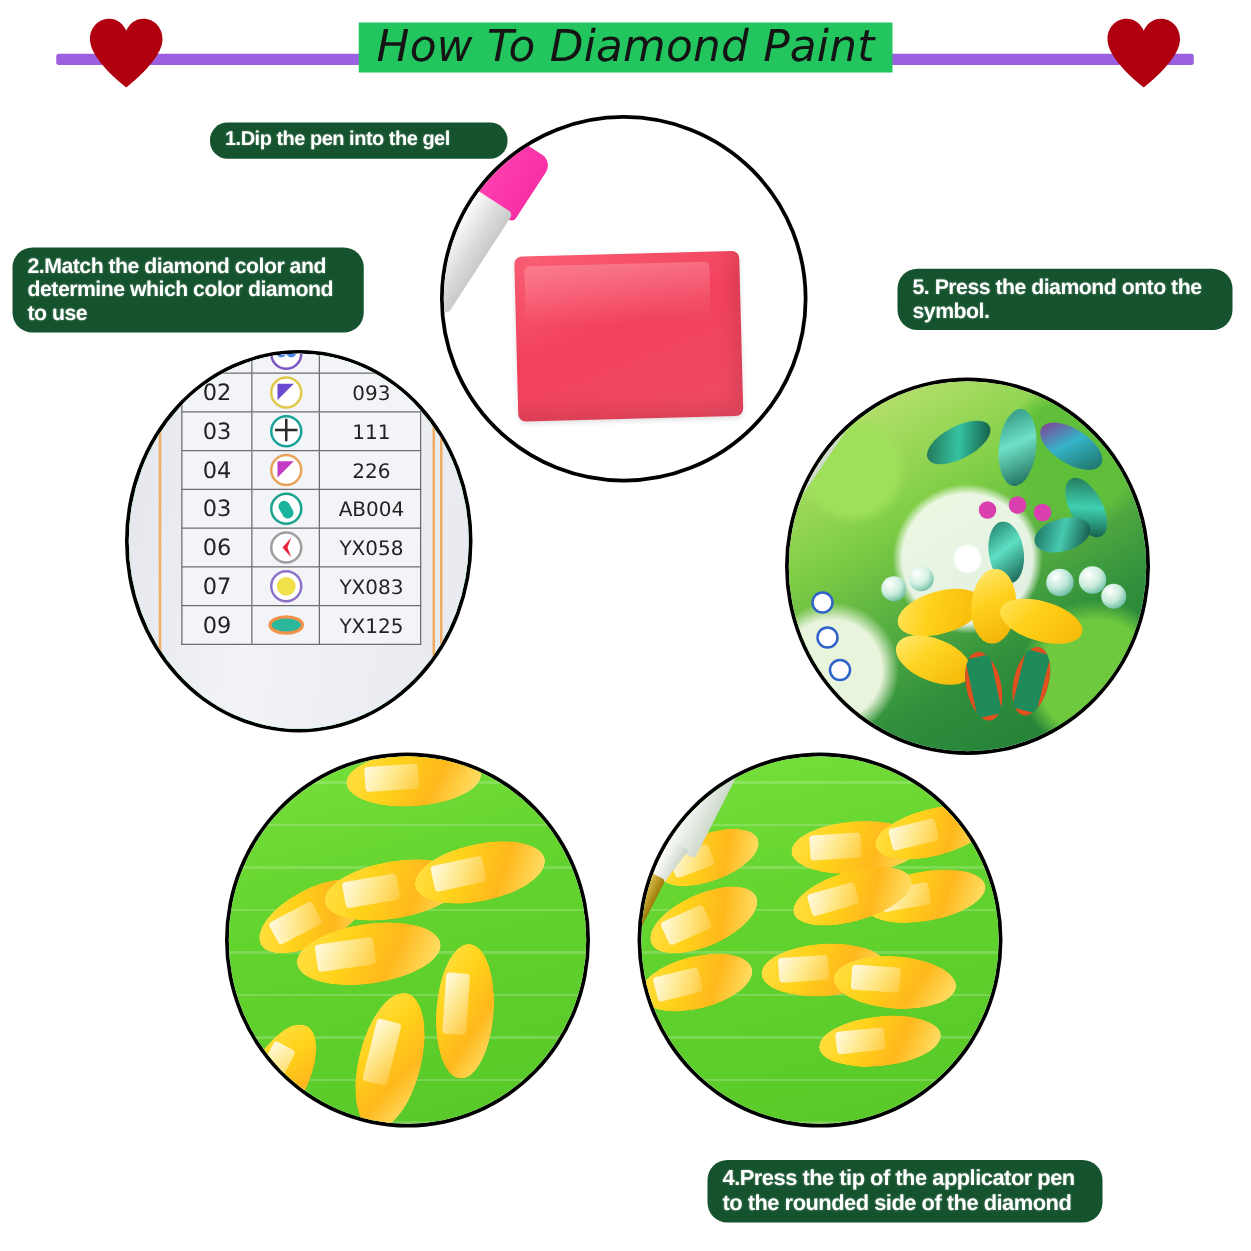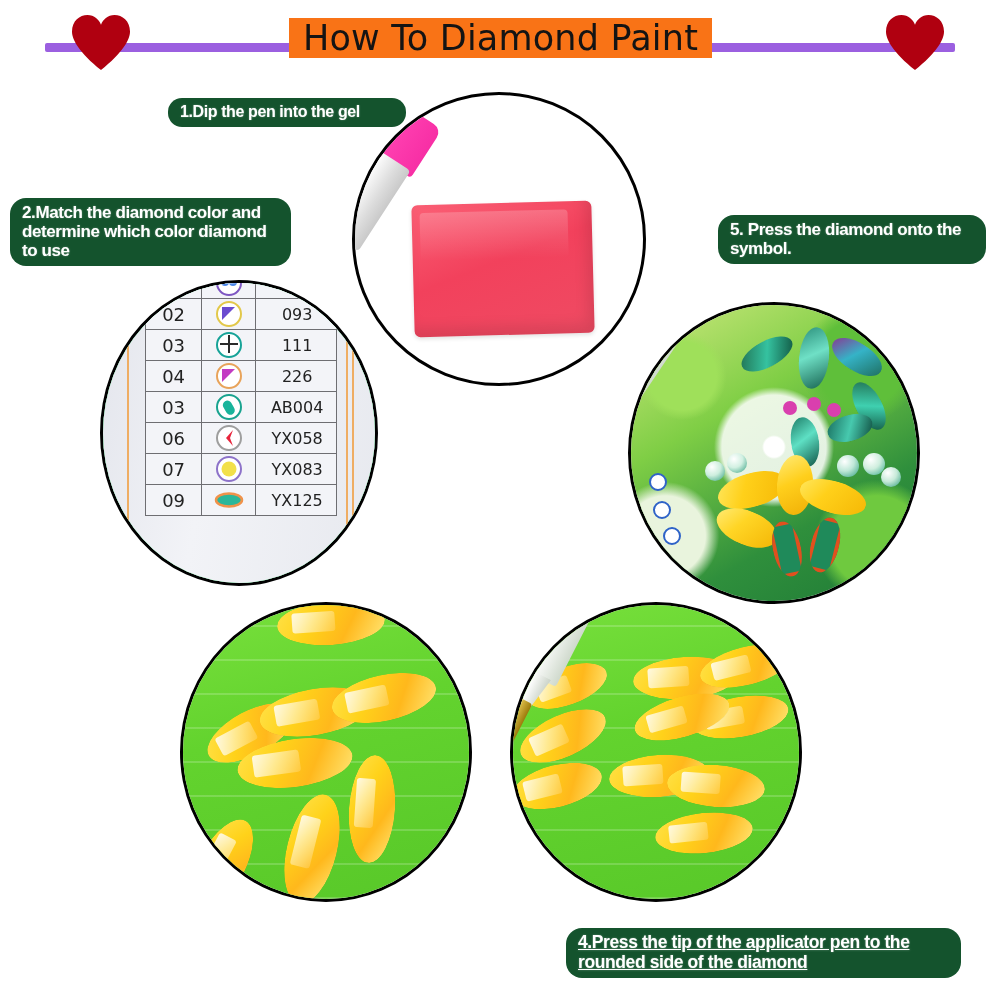--- a/index.html
+++ b/index.html
@@ -18,41 +18,41 @@
   .hline.left{left:45px;width:255px;}
   .hline.right{left:700px;width:255px;}
   .heart{position:absolute;top:14px;width:62px;height:58px;}
   .heart.l{left:70px;}
   .heart.r{left:884px;}
   .title{
     position:absolute;left:0;top:18px;width:1001px;text-align:center;
     font-size:35px;letter-spacing:.2px;color:#141414;
     font-family:"DejaVu Sans", sans-serif;font-weight:400;
   }
-  .title span{background:#f97316;padding:0 14px;}
+  .title span{background:#22c55e;padding:0 14px;font-style:italic;}
 
   
   .label{
     position:absolute;
     background:#14532d;
     color:#ffffff;
     border-radius:16px;
     font-weight:bold;
     line-height:1.12;
     letter-spacing:-0.4px;
     padding:5px 12px 6px 12px;
     box-sizing:border-box;
     text-shadow:0 0 2px rgba(255,255,255,.35);
     font-family:"Liberation Sans", sans-serif;
   }
   #label1{left:168px;top:98px;width:238px;font-size:16px;border-radius:14px;}
   #label2{left:10px;top:198px;width:281px;font-size:17px;}
   #label5{left:718px;top:215px;width:268px;font-size:17px;}
   #label3{left:8px;top:912px;width:460px;font-size:17.5px;}
-  #label4{left:566px;top:928px;width:395px;font-size:17.5px;text-decoration:underline;}
+  #label4{left:566px;top:928px;width:316px;font-size:17.5px;}
 
   
   .circle{
     position:absolute;border-radius:50%;
     border:3.5px solid #000;
     overflow:hidden;
     background:#fff;
     box-sizing:border-box;
   }
   #circle1{left:352px;top:92px;width:294px;height:294px;}

